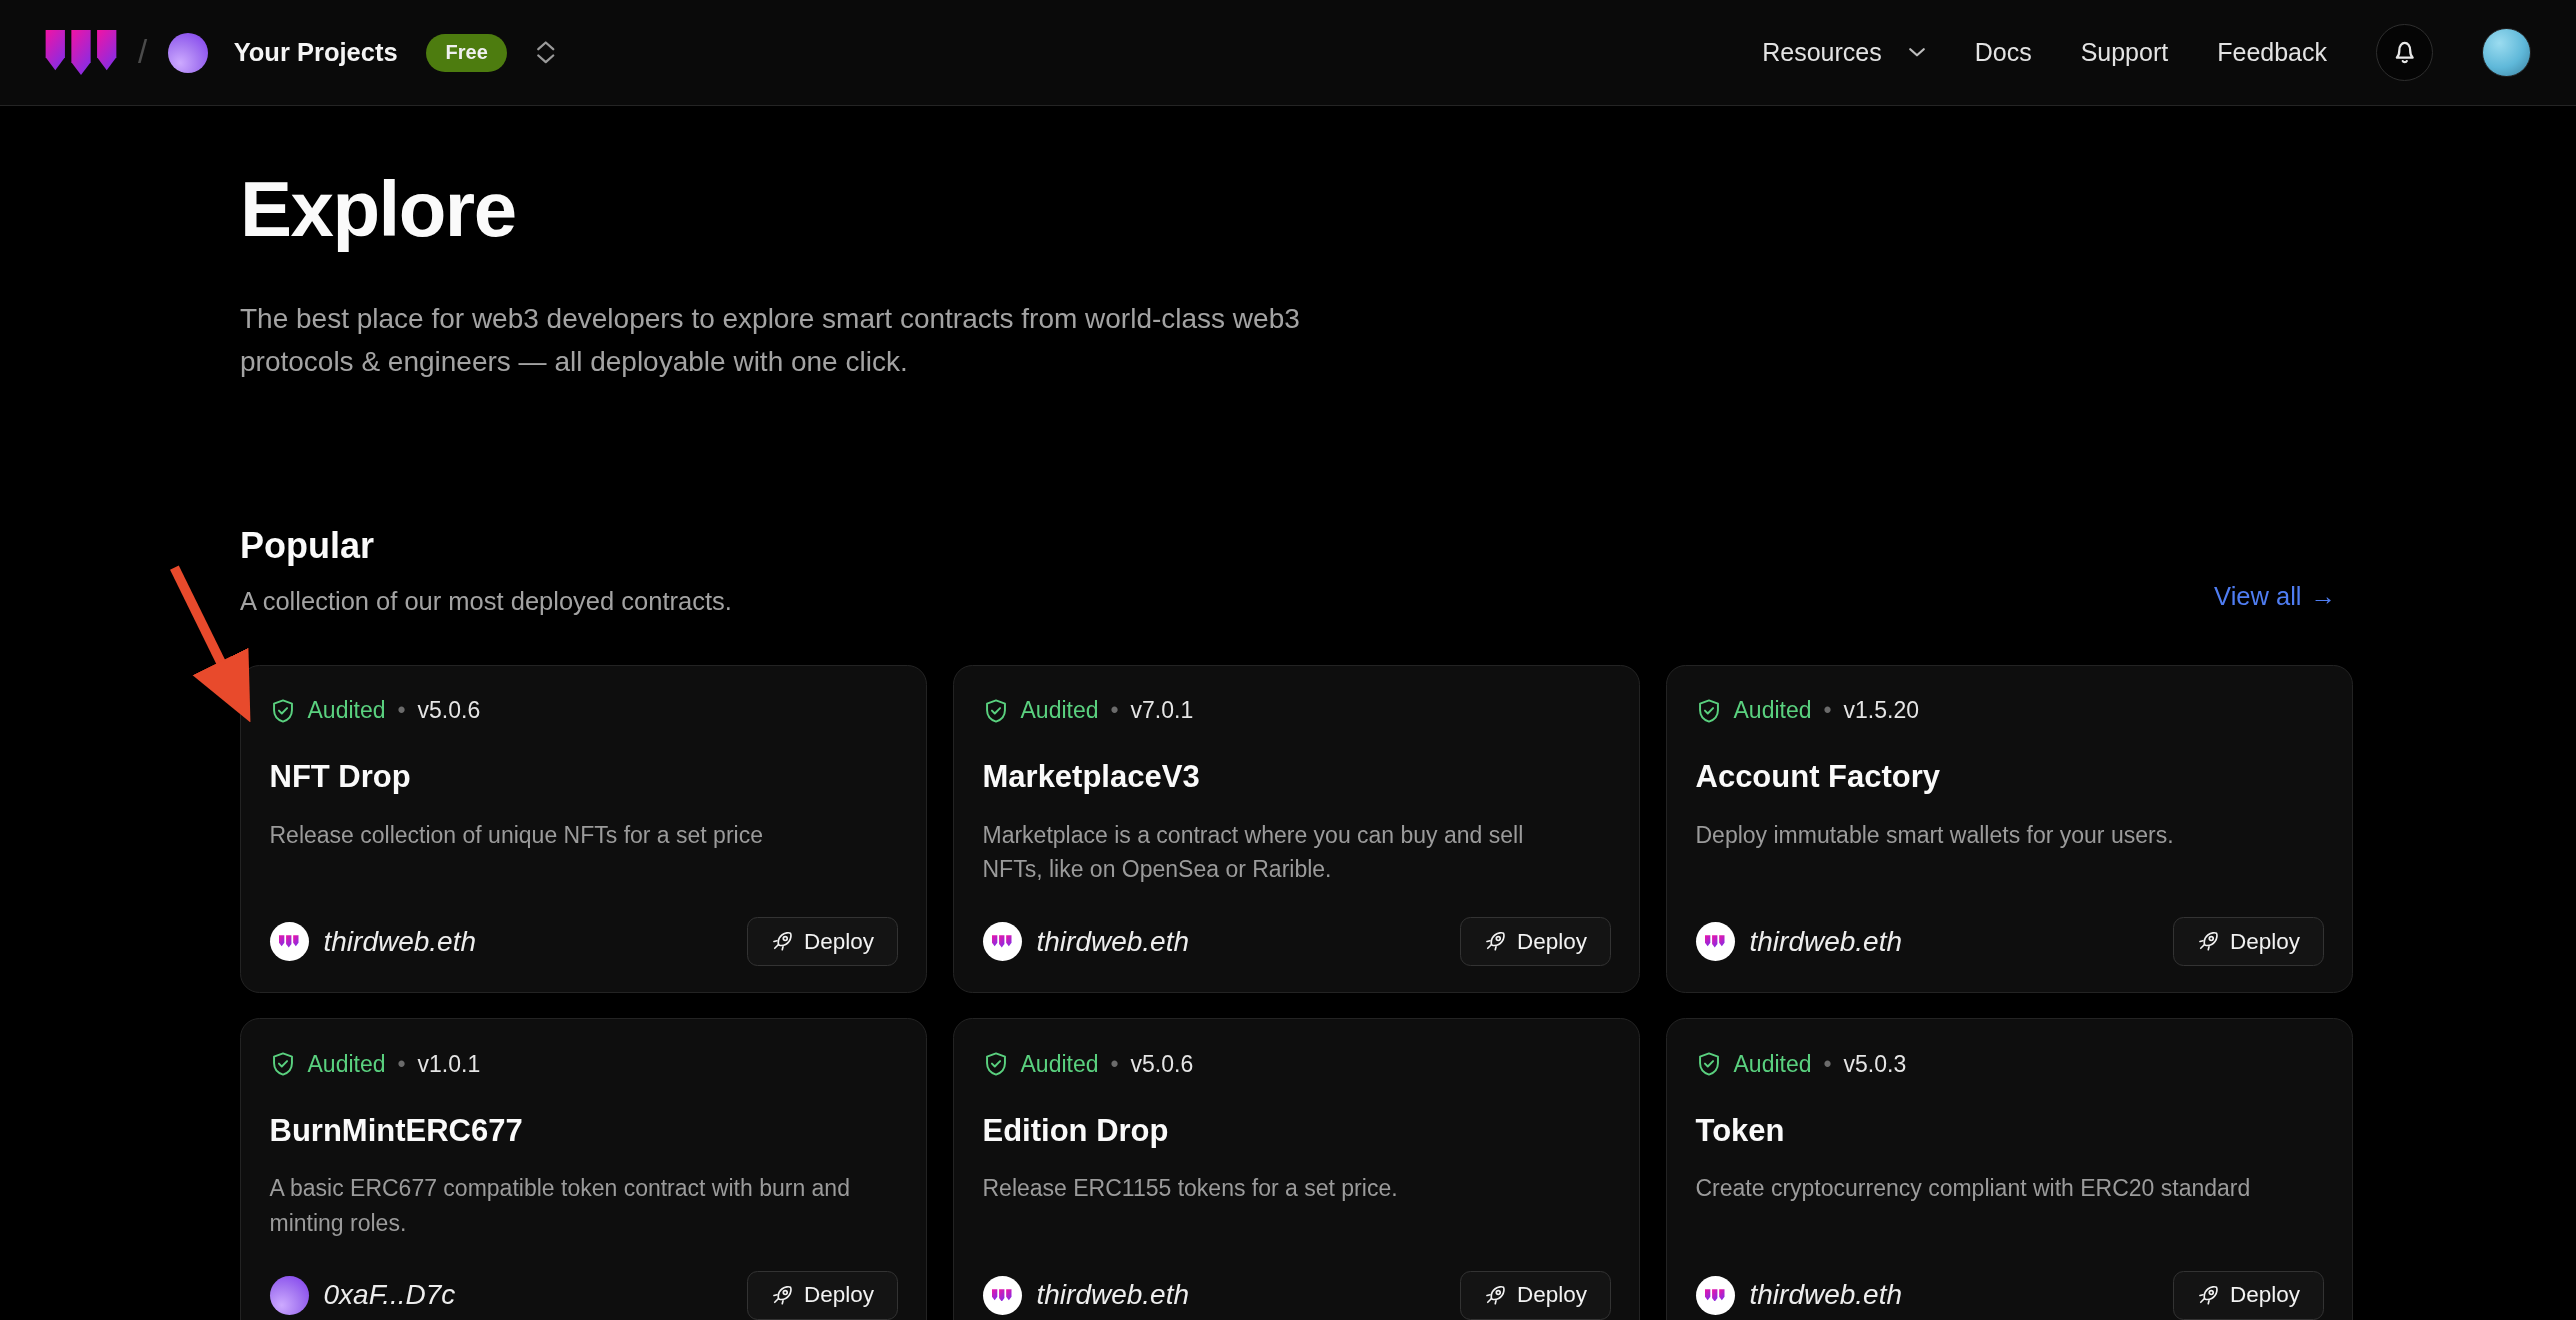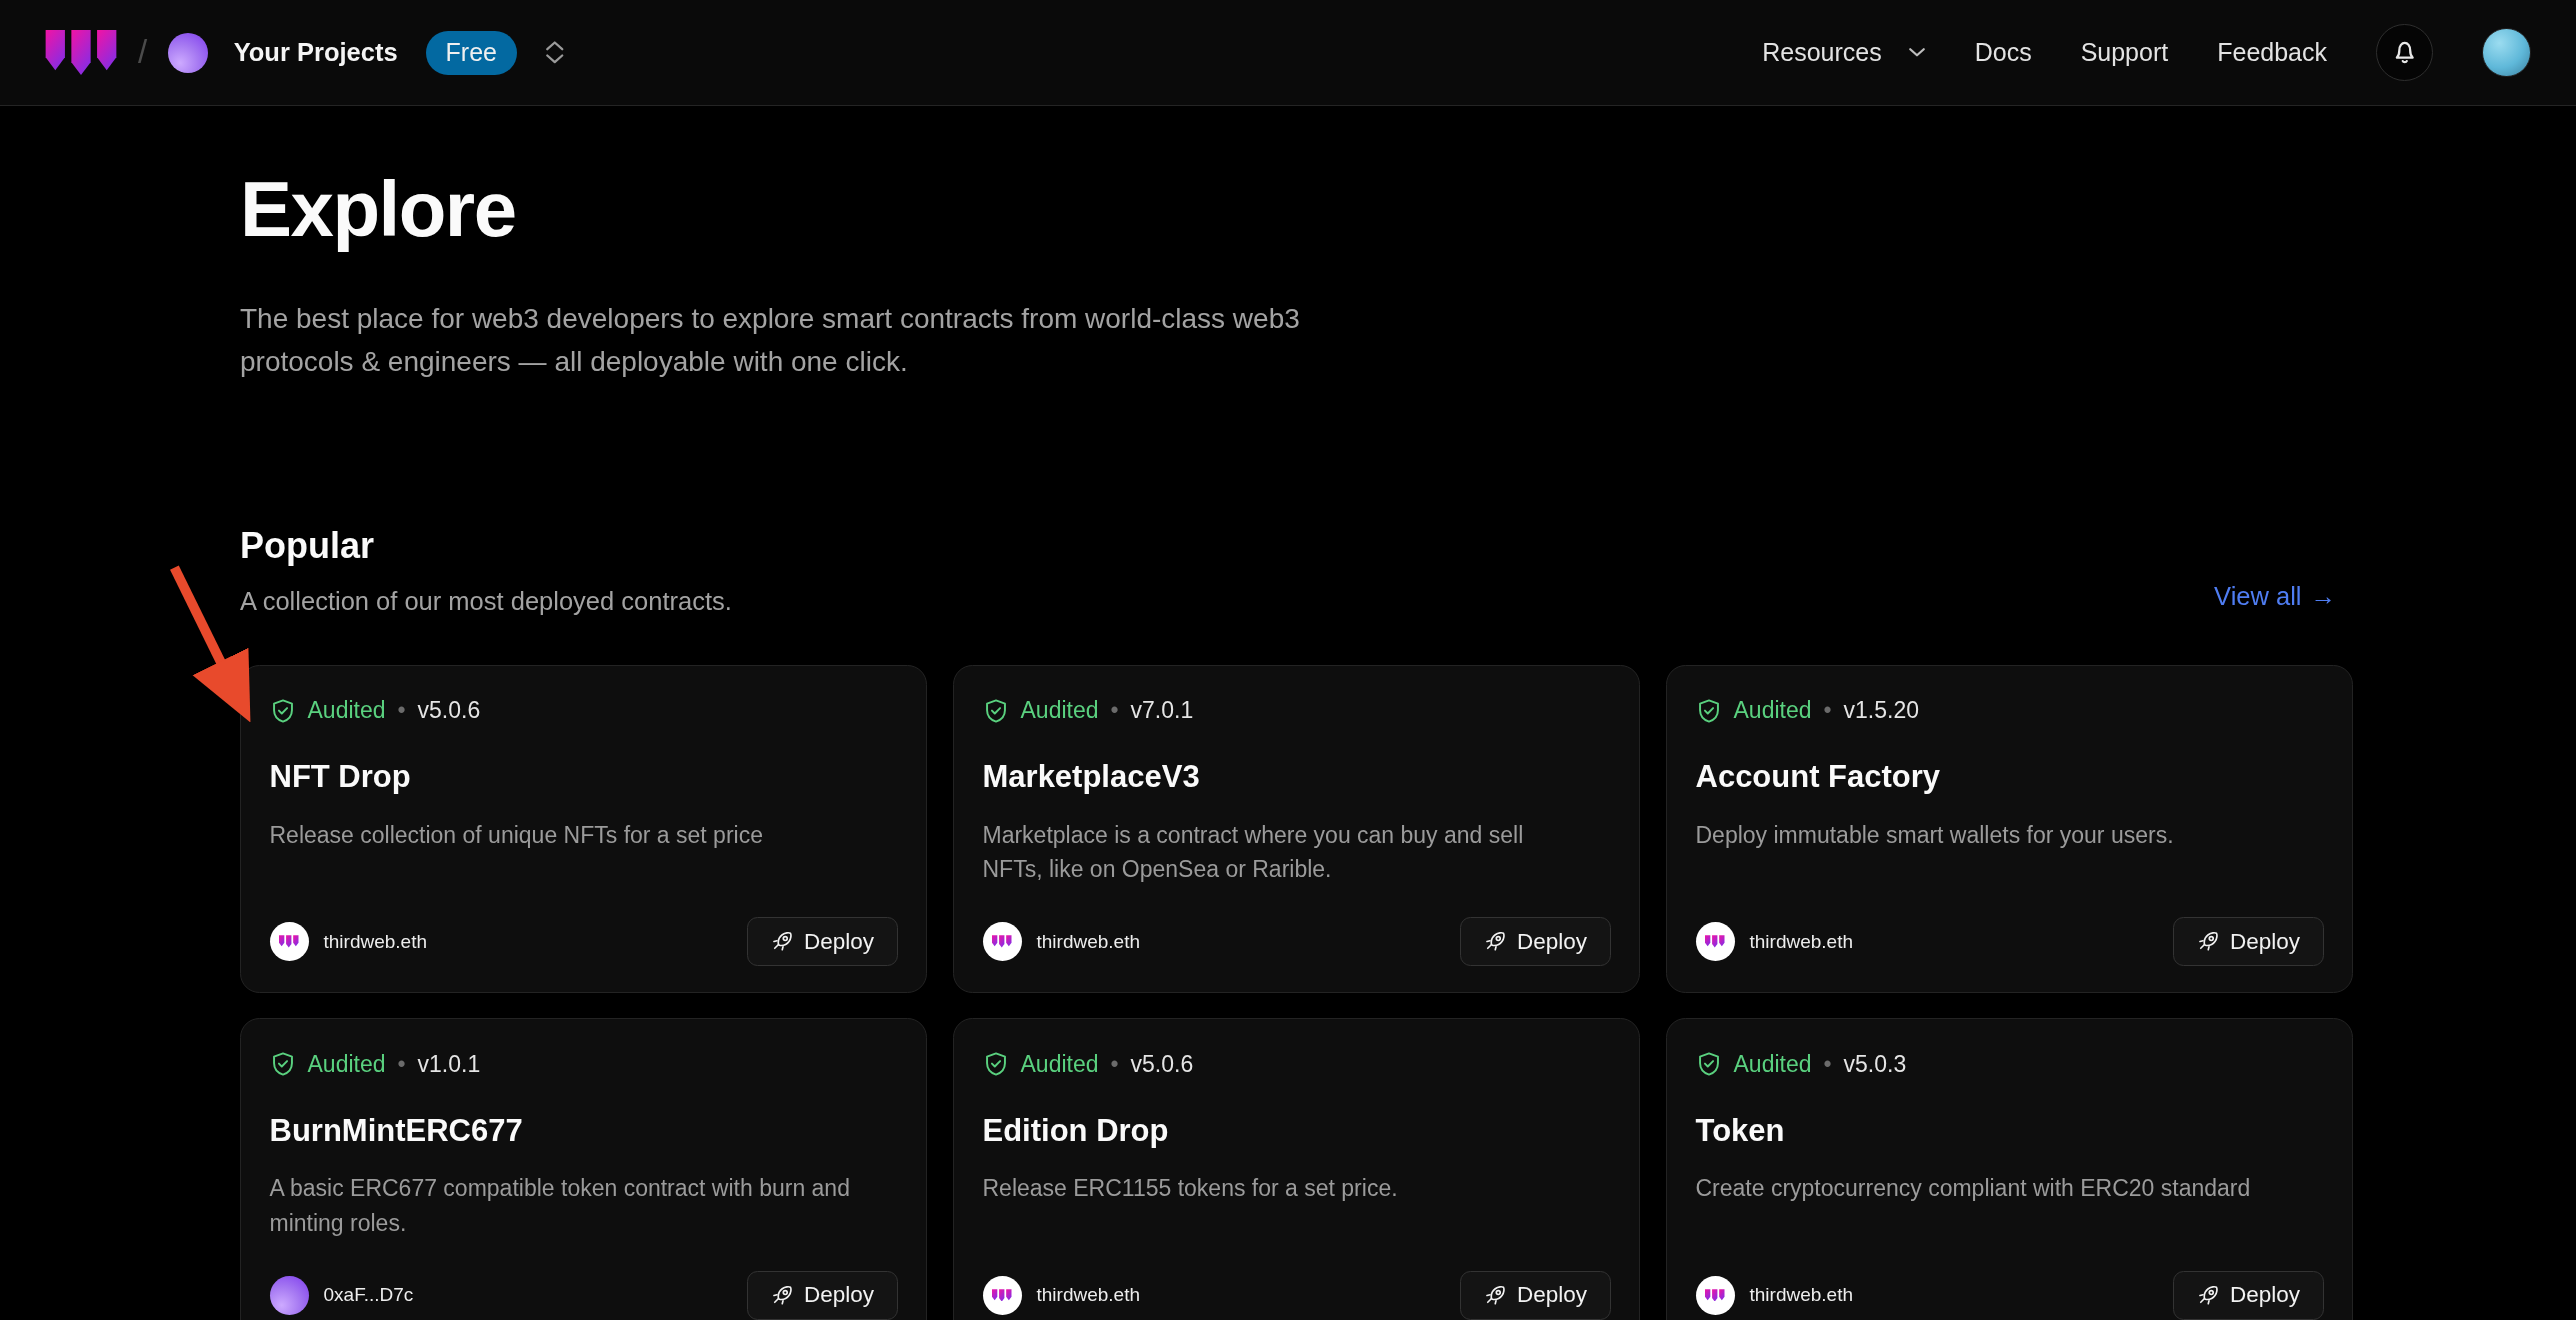--- a/index.html
+++ b/index.html
@@ -9,21 +9,21 @@
   
   .header { position:relative; height:106px; background:#0a0a0a;
     border-bottom:0.7px solid #242424; display:flex; align-items:center;
     justify-content:space-between; padding:0 45px; }
   .h-left { display:flex; align-items:center; gap:21px; }
   .logo-svg { display:block; }
   .slash { color:#4b4b4b; font-size:33px; font-weight:300; transform:translateY(-1.5px); }
   .proj-avatar { width:40px; height:40px; border-radius:50%;
     background:radial-gradient(circle at 30% 75%, #cdaaff 0%, #a679f2 45%, #7c3aed 100%); }
   .proj-name { font-size:25.5px; font-weight:600; color:#f5f5f5; margin-left:4.5px; }
-  .free-badge { background:#0369a1; color:#f0f0f0; font-size:25px; font-weight:400;
+  .free-badge { background:#4d7c0f; color:#f0f0f0; font-size:20px; font-weight:700;
     border-radius:749px; padding:7.5px 19.5px; margin-left:7.5px; }
   .updown { margin-left:7.5px; display:flex; flex-direction:column; gap:3px; align-items:center; cursor:pointer; }
   .h-right { display:flex; align-items:center; gap:49px; }
   .nav-item { font-size:25px; color:#e3e3e3; cursor:pointer; display:flex; align-items:center; gap:26px; }
   .bell-btn { width:57px; height:57px; border-radius:50%; background:#050505;
     border:1.5px solid #2e2e2e; display:flex; align-items:center; justify-content:center; cursor:pointer; }
   .user-avatar { width:49px; height:49px; border-radius:50%;
     background:radial-gradient(circle at 35% 30%, #9bdcf0 0%, #5fb8d9 55%, #3a7f9e 100%);
     border:1.5px solid #222; cursor:pointer; }
 
@@ -47,21 +47,21 @@
   .dot-sep { color:#6b6b6b; font-size:23px; }
   .version { color:#e5e5e5; font-size:23px; }
   .card-title { margin-top:35px; font-size:31px; font-weight:700; color:#fafafa; }
   .card-desc { margin-top:22.5px; font-size:23px; line-height:1.5; color:#9b9b9b; max-width:600px; }
   .card-footer { position:absolute; left:28.5px; right:28.5px; bottom:25.5px;
     display:flex; align-items:center; justify-content:space-between; }
   .pub { display:flex; align-items:center; gap:15px; }
   .pub-avatar { width:39px; height:39px; border-radius:50%; background:#fff;
     display:flex; align-items:center; justify-content:center; }
   .pub-avatar.gradient { background:radial-gradient(circle at 30% 75%, #cdaaff 0%, #a679f2 45%, #7c3aed 100%); }
-  .pub-name { font-size:19px; color:#ededed; }
+  .pub-name { font-size:28px; color:#ededed;font-style:italic; }
   .deploy-btn { display:flex; align-items:center; gap:12px; background:#141414;
     border:1.5px solid #333; border-radius:10.5px; padding:10.5px 22.5px; cursor:pointer; }
   .deploy-label { font-size:22.5px; color:#f2f2f2; font-weight:500; }
 
   
   .anno-arrow { position:absolute; left:146px; top:551px; pointer-events:none; }
 </style>
 </head>
 <body>
 

